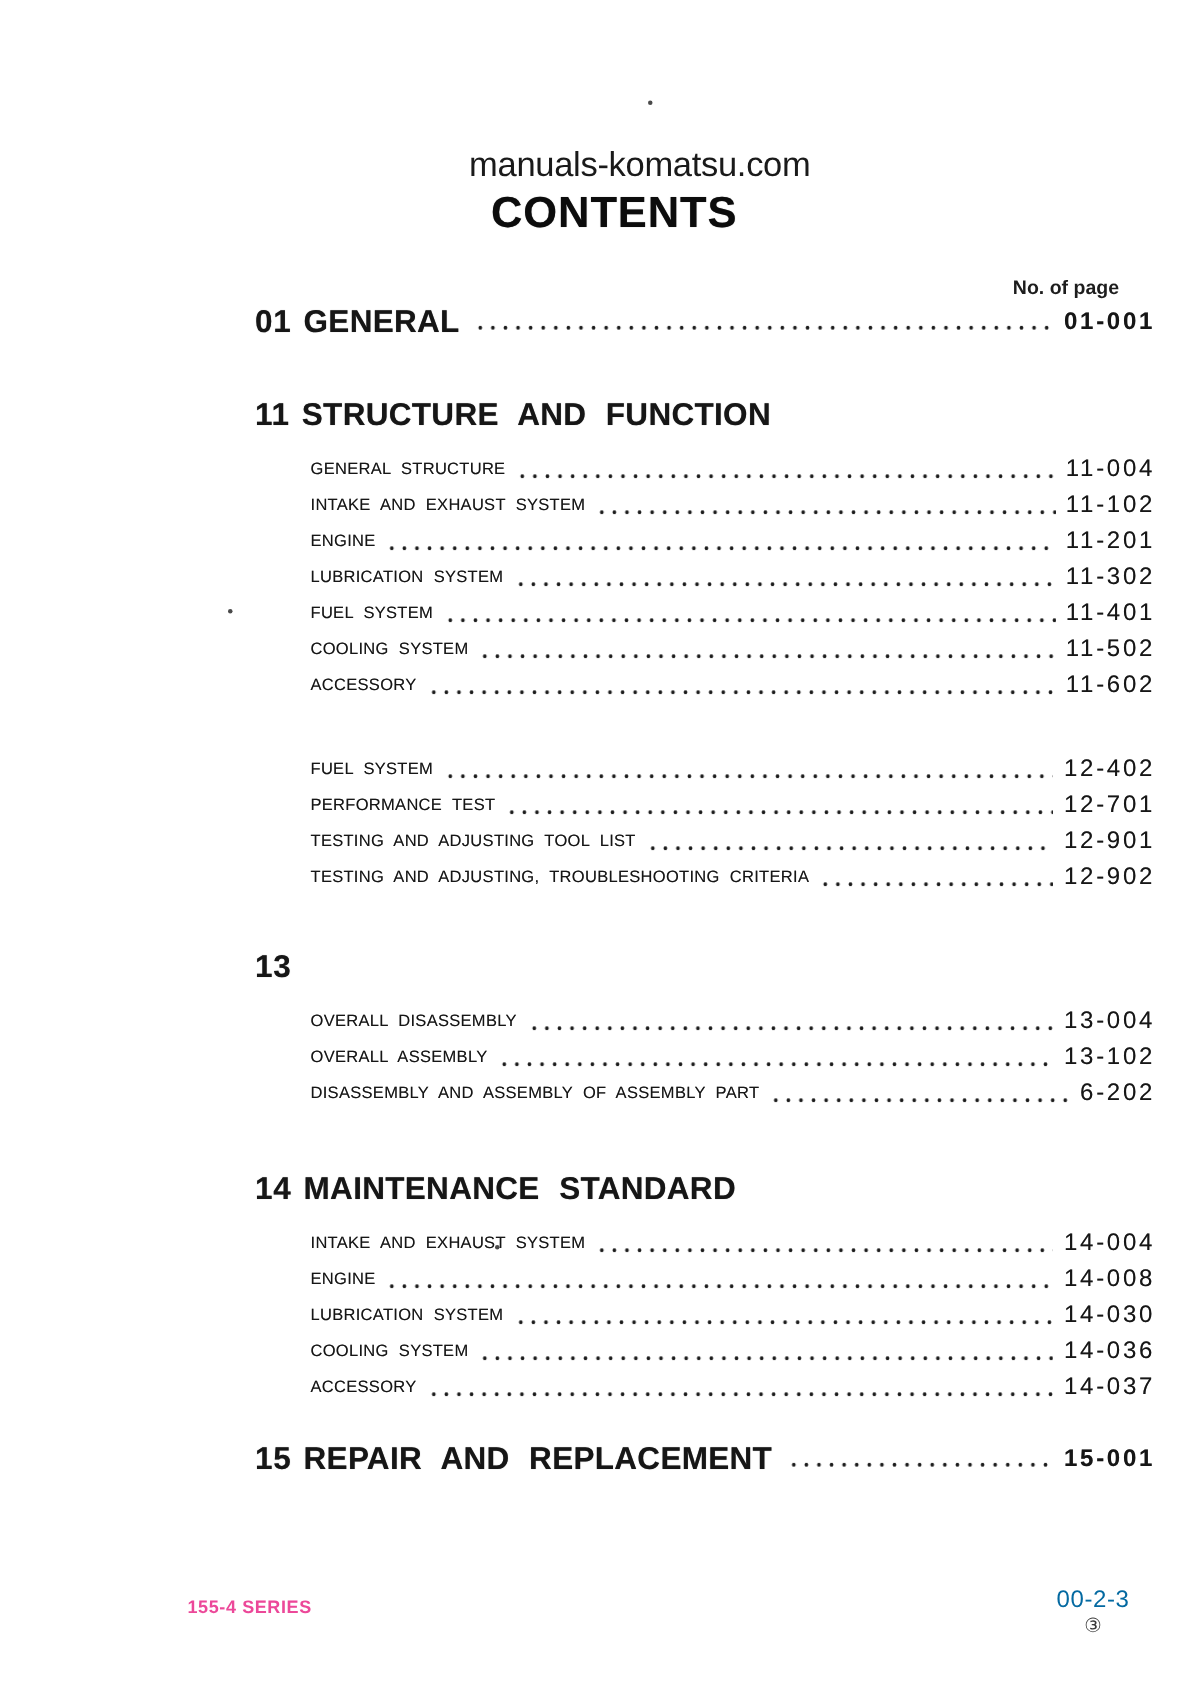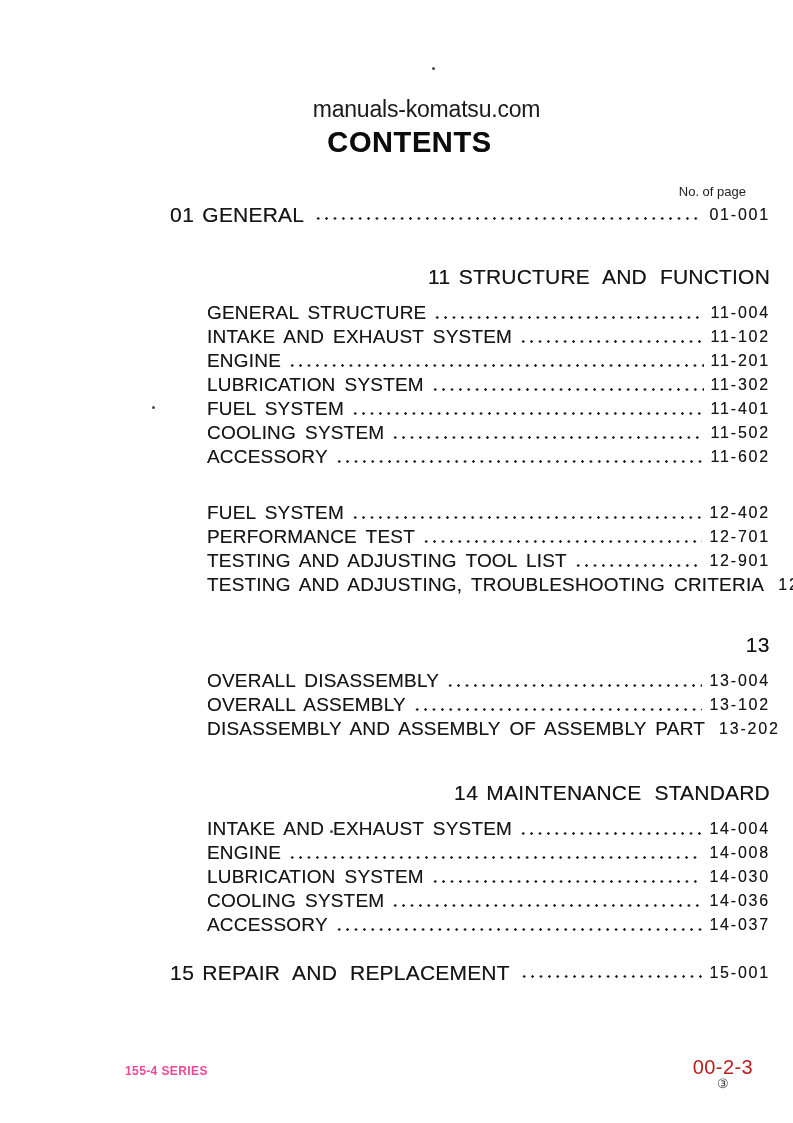--- a/index.html
+++ b/index.html
@@ -16,30 +16,30 @@
   .masthead { position:absolute; top:96px; left:0; width:100%; text-align:center; }
   .site { font-size:23px; letter-spacing:-0.2px; position:relative; left:30px; color:#1a1a1a; }
   .doc-title {
     font-size:29px; font-weight:bold; letter-spacing:0.6px;
     position:relative; left:13px; margin:3px 0 0; color:#0c0c0c;
     text-shadow:0 0 0.5px rgba(0,0,0,.6);
   }
 
   
   .toc { position:absolute; top:184px; left:170px; width:600px; }
-  .page-label { text-align:right; font-size:13px; line-height:16px; margin-right:24px; color:#1d1d1d; }
+  .page-label { text-align:right; font-size:13px; line-height:16px; margin-right:24px; color:#1d1d1d;font-weight:bold; }
 
   .row { display:flex; align-items:flex-start; }
-  .sec-head { line-height:24px; font-weight:normal; white-space:nowrap;justify-content:flex-end; }
+  .sec-head { line-height:24px; font-weight:bold; white-space:nowrap; }
   .sec-num  { font-size:21px; letter-spacing:0.5px; text-shadow:0 0 0.5px rgba(0,0,0,.55); }
   .sec-title{ font-size:21px; margin-left:8px; letter-spacing:0.2px; word-spacing:7px; text-shadow:0 0 0.5px rgba(0,0,0,.55); }
 
   .entries { list-style:none; margin:12px 0 0 37px; padding:0; }
   .entry { line-height:24px; }
-  .entry-label { font-size:19px; letter-spacing:0.2px; word-spacing:3.5px; white-space:nowrap; text-shadow:0 0 0.4px rgba(0,0,0,.45);text-align:right; }
+  .entry-label { font-size:11px; letter-spacing:0.2px; word-spacing:3.5px; white-space:nowrap; text-shadow:0 0 0.4px rgba(0,0,0,.45);text-align:right; }
   .page-num { font-size:16px; letter-spacing:1.8px; line-height:24px; white-space:nowrap; text-shadow:0 0 0.4px rgba(0,0,0,.45); }
 
   .dots {
     flex:1 1 auto; height:5px; align-self:flex-end;
     margin:0 7px 5px 7px;
     background-image:radial-gradient(circle, #1c1c1c 1.05px, rgba(0,0,0,0) 1.45px);
     background-size:8.4px 5px;
     background-repeat:repeat-x;
     background-position:0 50%;
   }
@@ -49,21 +49,21 @@
   #sections .sec:nth-of-type(1){ margin-top:3px; }
   #sections .sec:nth-of-type(2){ margin-top:38px; }
   #sections .sec:nth-of-type(3){ margin-top:32px; }
   #sections .sec:nth-of-type(4){ margin-top:36px; }
   #sections .sec:nth-of-type(5){ margin-top:40px; }
   #sections .sec:nth-of-type(6){ margin-top:24px; }
 
   
   .series { position:absolute; left:125px; top:1064px; font-size:12px; font-weight:bold; letter-spacing:0.4px; color:#ec4899; }
   .folio { position:absolute; right:40px; top:1056px; text-align:center; }
-  .folio-num { font-size:20px; letter-spacing:0.4px; color:#b91c1c; line-height:22px; }
+  .folio-num { font-size:16px; letter-spacing:0.4px; color:#0369a1; line-height:22px; }
   .folio-note { font-size:13px; line-height:11px; color:#3a3a3a; }
 
   
   .speck { position:absolute; width:3px; height:3px; border-radius:50%; background:#2a2a2a; opacity:.85; }
 </style>
 </head>
 <body>
 
 <div class="page">
 
@@ -168,21 +168,21 @@
     <span class="page-num">13-004</span>
   </li>
             <li class="row entry">
     <span class="entry-label">OVERALL ASSEMBLY</span>
     <span class="dots"></span>
     <span class="page-num">13-102</span>
   </li>
             <li class="row entry">
     <span class="entry-label">DISASSEMBLY AND ASSEMBLY OF ASSEMBLY PART</span>
     <span class="dots"></span>
-    <span class="page-num">13-202</span>
+    <span class="page-num">6-202</span>
   </li>
           </ul>
   </section>
         <section class="sec">
     <div class="row sec-head">
       <span class="sec-num">14</span>
       <span class="sec-title">MAINTENANCE STANDARD</span>
 
     </div>
     <ul class="entries">

